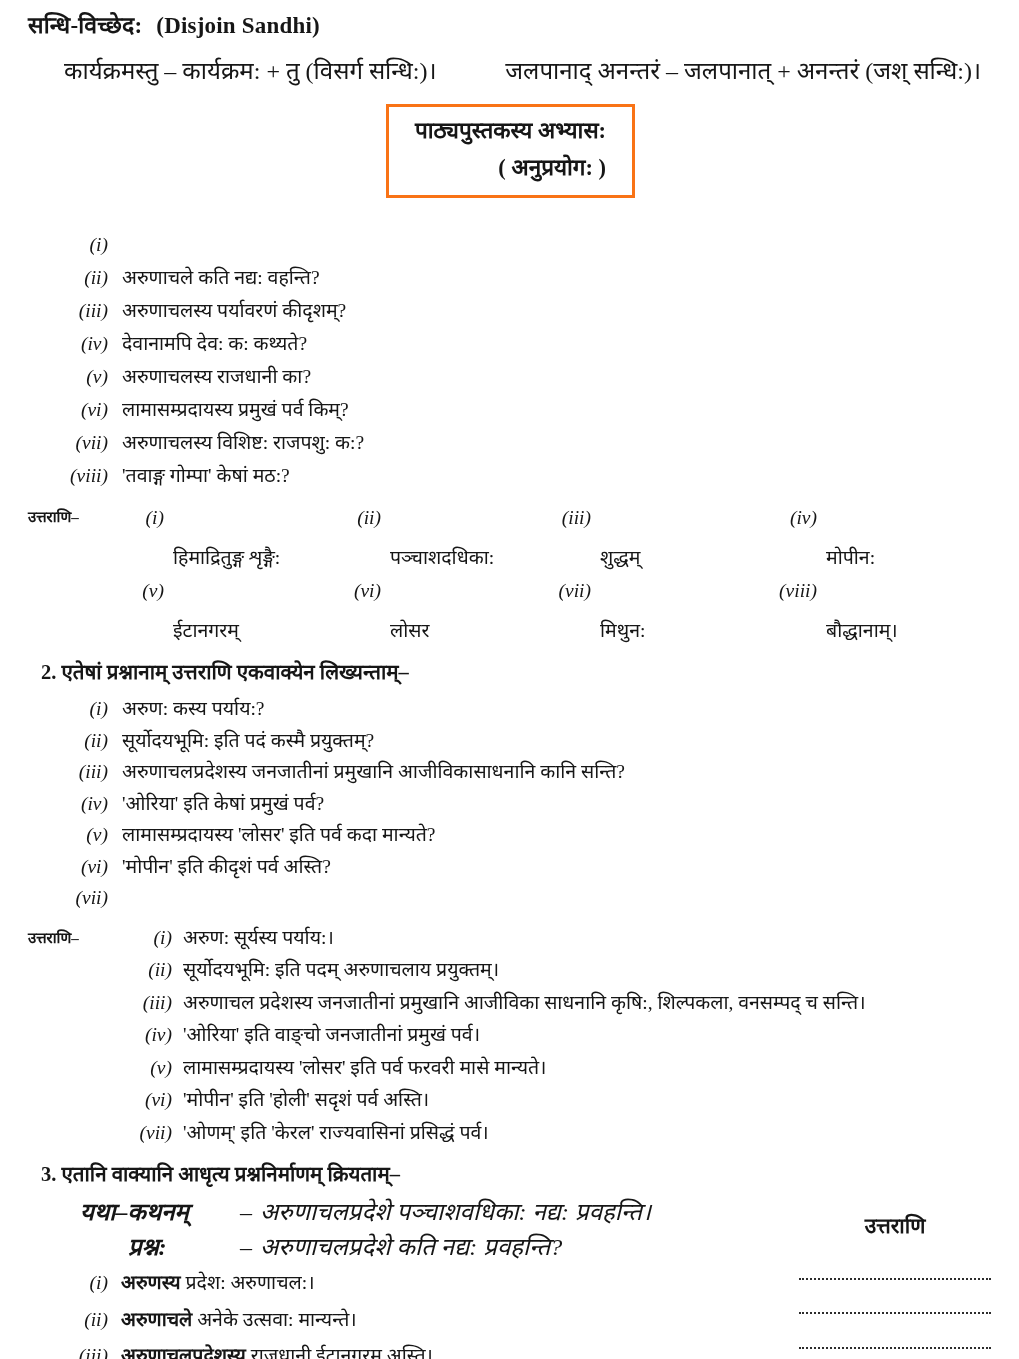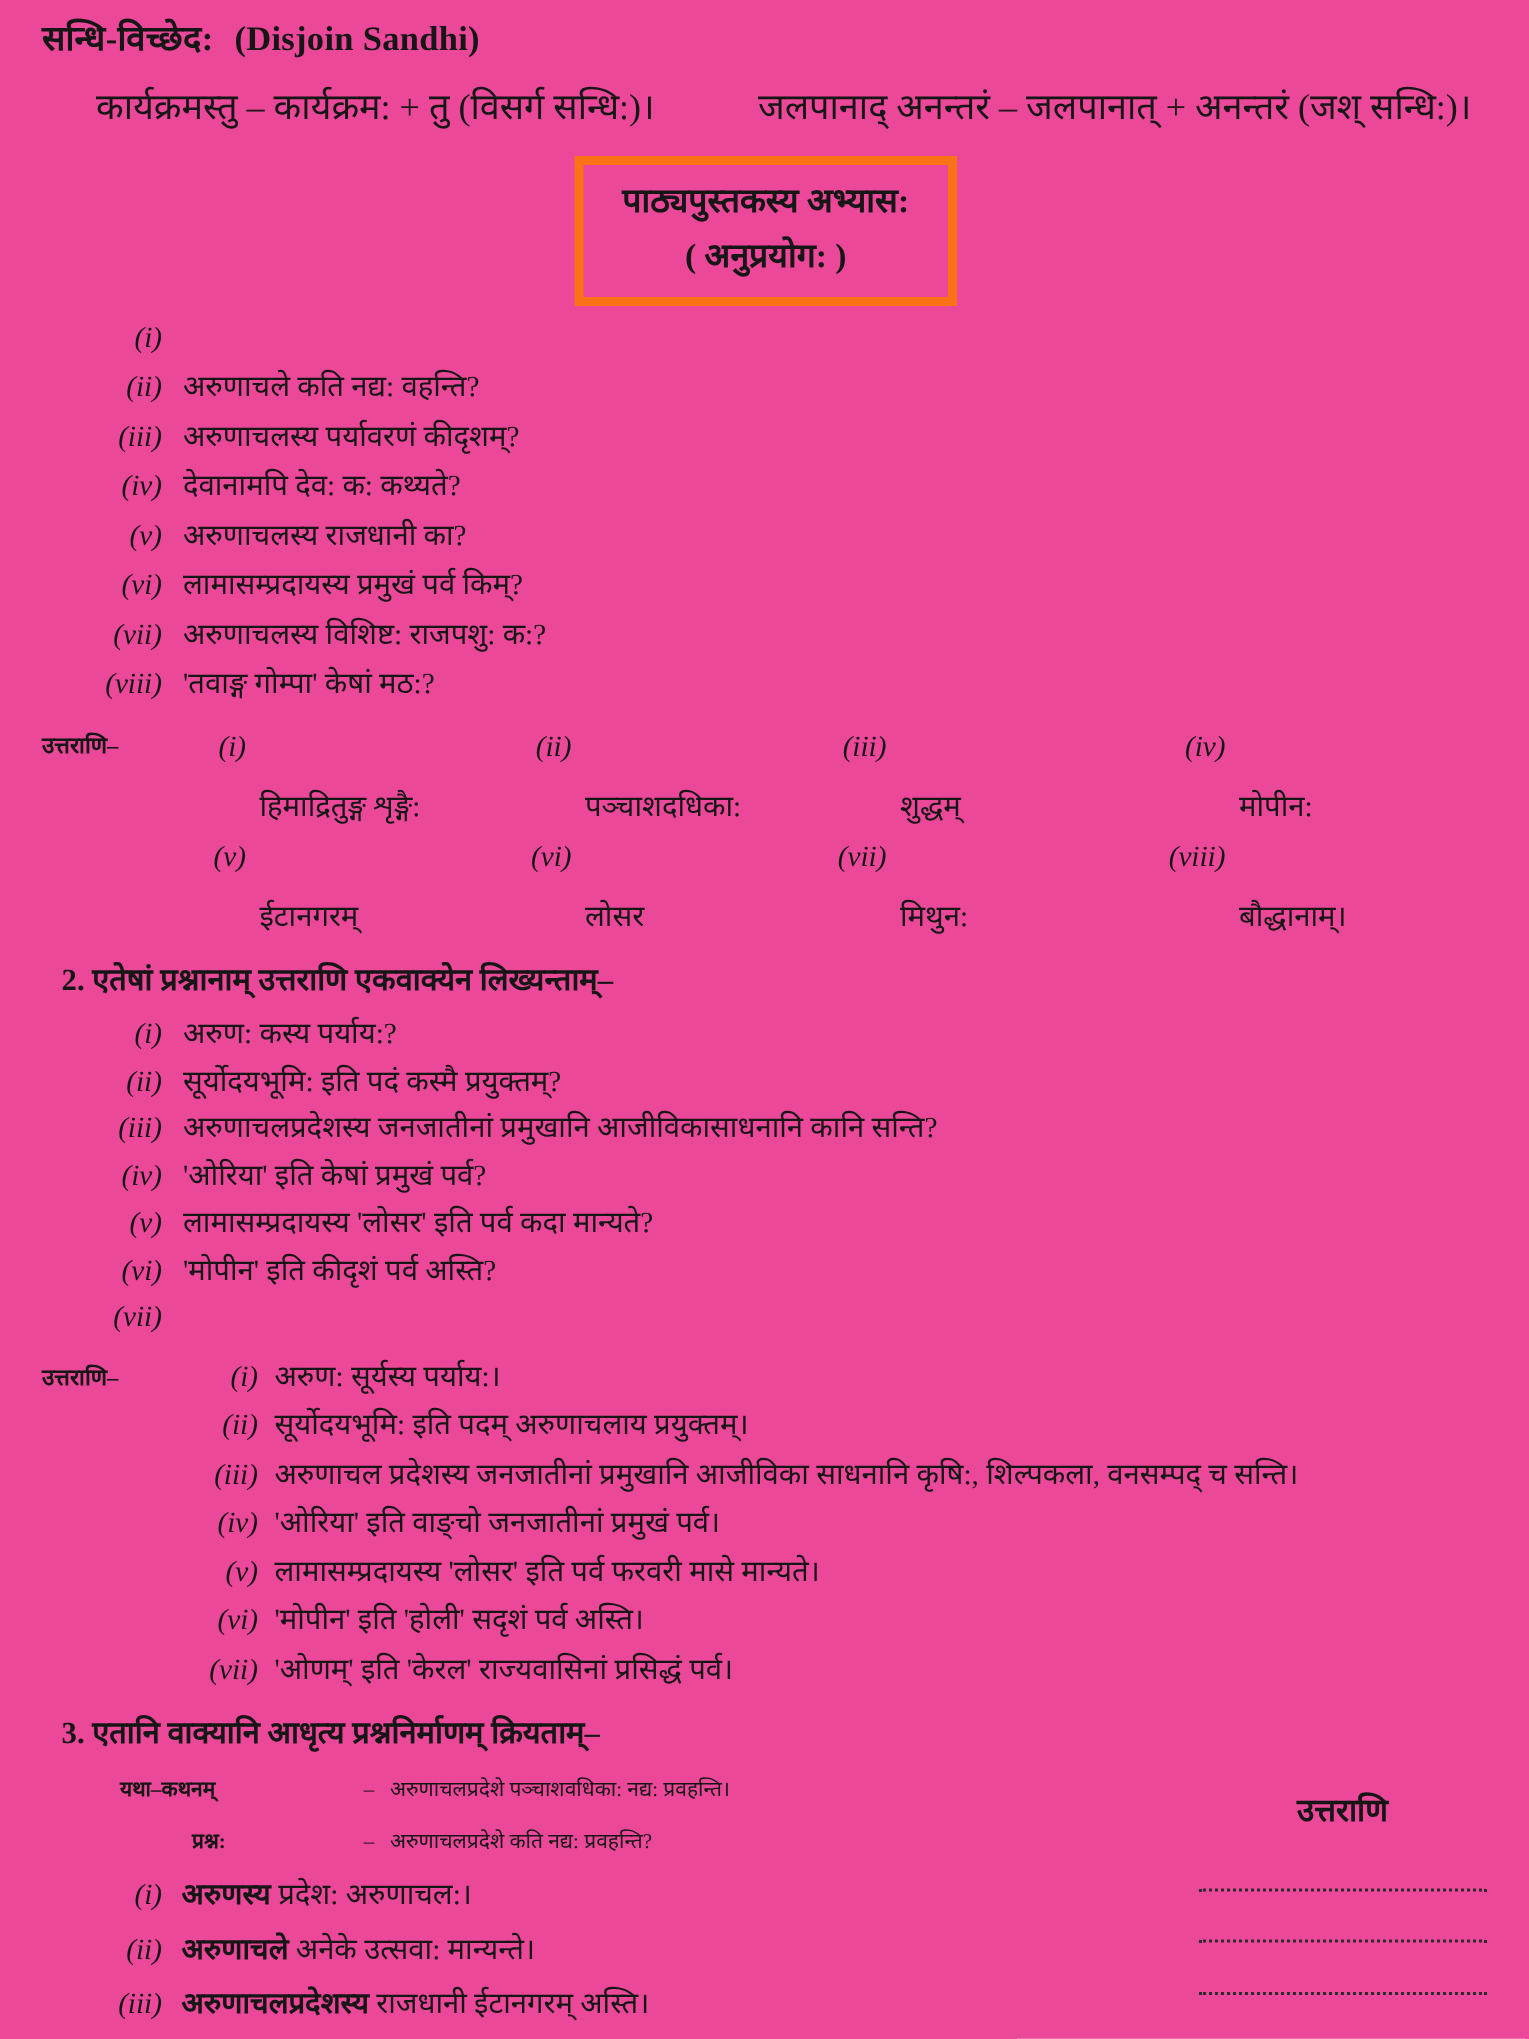--- a/index.html
+++ b/index.html
@@ -1,26 +1,26 @@
 <!DOCTYPE html>
 <html><head>
 <meta charset="utf-8">
 <style>
   * { margin:0; padding:0; box-sizing:border-box; }
   body { background:#e8e8e8; font-family:"Liberation Serif","DejaVu Serif",serif; }
   .page {
-    width:1019px; height:1359px; margin:0 auto; background:#ec4899;
+    width:1019px; height:1359px; margin:0 auto; background:#ffffff;
     color:#161616; padding:8px 26px 6px 28px; overflow:hidden; position:relative;
   }
   .doc-title { font-size:23px; font-weight:bold; letter-spacing:.2px; }
   .doc-title .en { margin-left:14px; }
   .sandhi-row { display:flex; justify-content:space-between; margin-top:13px; padding:0 12px 0 36px; font-size:24px; }
   .title-box {
-    width:fit-content; margin:18px auto 5px; border:6px solid #f97316;
-    padding:5px 26px 9px; text-align:center; font-weight:bold; font-size:22.5px; line-height:1.65;
+    width:fit-content; margin:18px auto 30px; border:3px solid #f97316;
+    padding:5px 26px 9px; text-align:right; font-weight:bold; font-size:22.5px; line-height:1.65;
   }
   .sec-heading { font-weight:bold; font-size:20.5px; margin:2px 0 8px 13px; }
   .num { font-style:italic; flex:none; text-align:right; }
   .q-row { display:flex; line-height:33px; font-size:19.5px; }
   .q-row .num { width:80px; }
   .q-row .q-text { margin-left:14px; }
   
   .ans1-block { display:flex; margin:9px 0 10px 0; font-size:19.5px; }
   .ans-label { font-weight:bold; font-size:15px; flex:none; width:92px; line-height:33px; }
   .ans1-grid { display:grid; grid-template-columns:217px 210px 226px auto; flex:1; line-height:33px; }
@@ -29,21 +29,21 @@
   .ans-item .a-text { margin-left:9px;margin-top:40px; }
   
   .ans2-block { display:flex; margin:8px 0 10px 0; font-size:19.5px; }
   .ans2-rows { flex:1; }
   .ans2-rows .q-row { line-height:32.5px; }
   .ans2-rows .q-row .num { width:52px; }
   .ans2-rows .q-row .q-text { margin-left:11px; }
   .s2-qlist .q-row { line-height:31.5px; }
   
   .sec3 { position:relative; margin-top:10px; }
-  .ex-row { display:flex; margin-left:52px; font-size:14px; line-height:35px; }
+  .ex-row { display:flex; margin-left:52px; font-size:24px; line-height:35px;font-style:italic; }
   .ex-label { font-weight:bold; }
   .ex-label.l1 { width:152px; }
   .ex-label.l2 { width:104px; margin-left:48px; }
   .ex-dash { width:28px; text-align:center; flex:none; }
   .st-row { display:flex; line-height:36.5px; font-size:19.5px; width:800px; }
   .st-row .num { width:80px; }
   .st-row .st-text { margin-left:13px; }
   .st-row .lead { font-weight:bold; }
   .answers-col { position:absolute; right:2px; top:52px; width:192px; }
   .answers-col .hdr { font-weight:bold; font-size:21px; text-align:center; margin-bottom:6px; }

